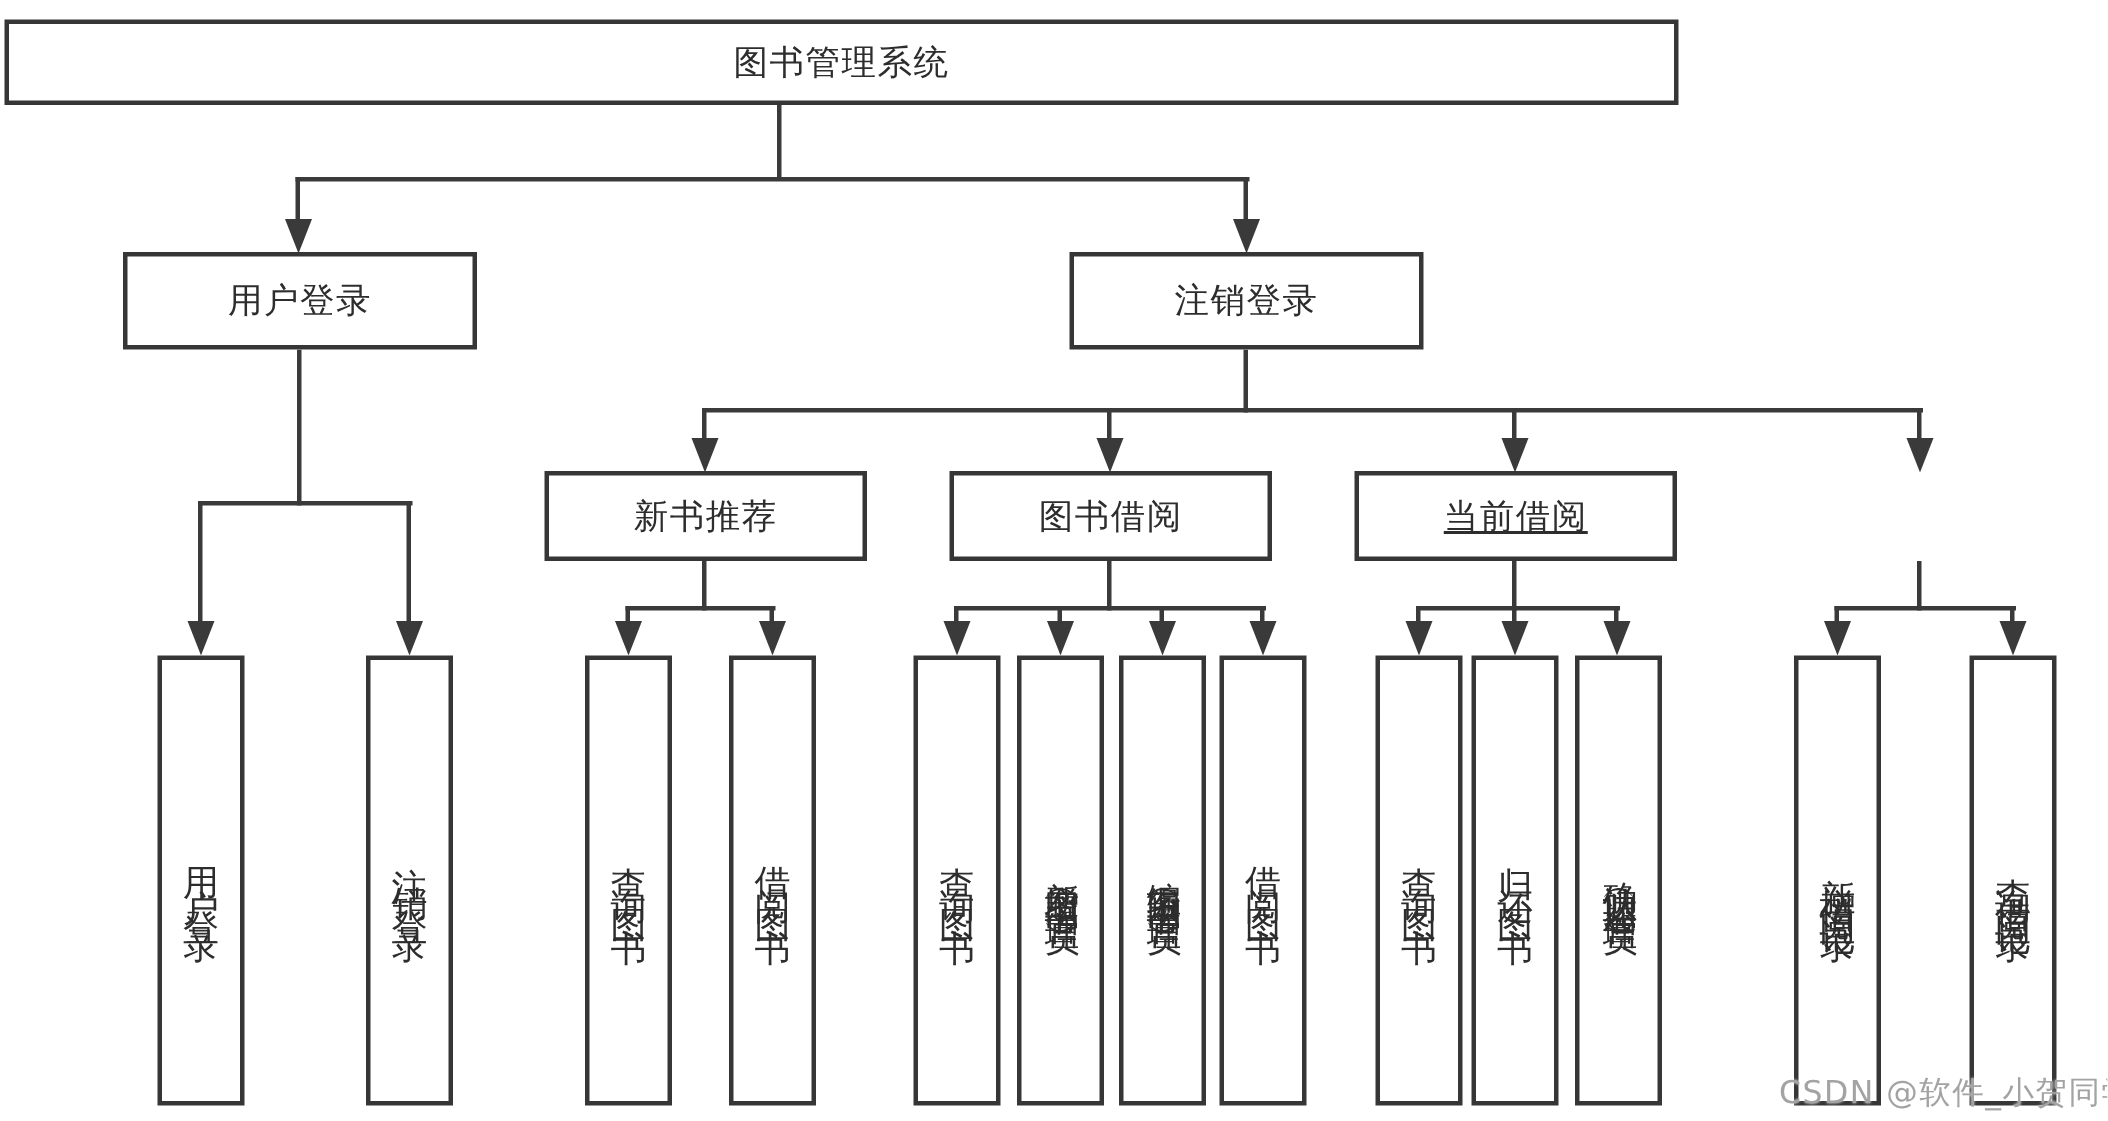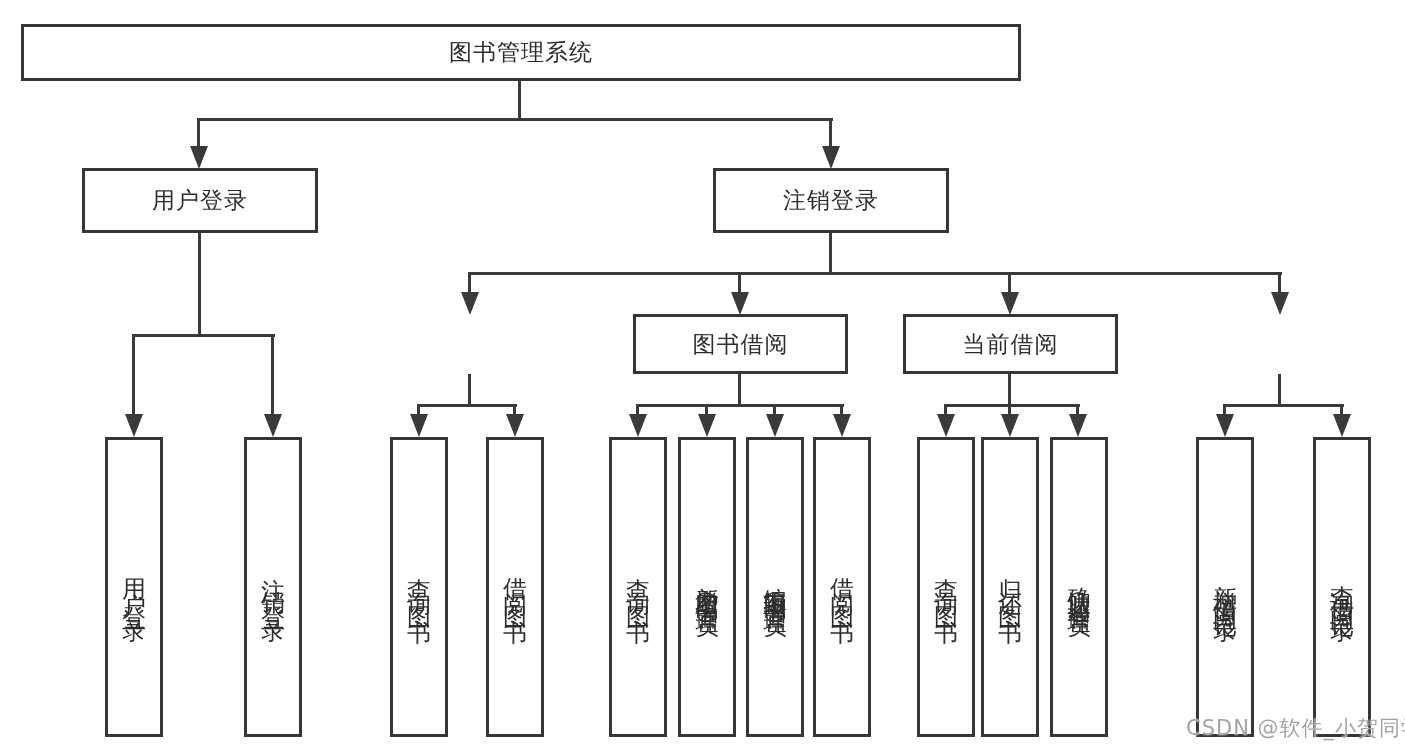--- a/index.html
+++ b/index.html
@@ -113,35 +113,38 @@
   <div class="vline" style="left:1076px;top:404px;height:14px;"></div>
   <div class="arrow" style="left:1069px;top:414px;"></div>
 
   <div class="vline" style="left:1278px;top:374px;height:33px;"></div>
   <div class="hline" style="left:1223px;top:404px;width:121px;"></div>
   <div class="vline" style="left:1223px;top:404px;height:14px;"></div>
   <div class="arrow" style="left:1216px;top:414px;"></div>
   <div class="vline" style="left:1340px;top:404px;height:14px;"></div>
   <div class="arrow" style="left:1333px;top:414px;"></div>
 
-  <div class="box" style="left:21px;top:13px;width:1000px;height:57px;margin-top:11px;">
+  <div class="box" style="left:3px;top:13px;width:1116px;height:57px;">
     <span>图书管理系统</span>
   </div>
 
   <div class="box" style="left:82px;top:168px;width:236px;height:65px;">
     <span>用户登录</span>
   </div>
   <div class="box" style="left:713px;top:168px;width:236px;height:65px;">
     <span>注销登录</span>
   </div>
 
+  <div class="box" style="left:363px;top:314px;width:215px;height:60px;">
+    <span>新书推荐</span>
+  </div>
   <div class="box" style="left:633px;top:314px;width:215px;height:60px;">
     <span>图书借阅</span>
   </div>
-  <div class="box" style="left:903px;top:314px;width:215px;height:60px;">
+  <div class="box" style="left:903px;top:314px;width:215px;height:60px;text-decoration:underline;">
     <span>当前借阅</span>
   </div>
 
   <div class="box leaf" style="left:105px;">
     <span class="vtext ls4">用户登录</span>
   </div>
   <div class="box leaf" style="left:244px;">
     <span class="vtext ls4">注销登录</span>
   </div>
 

